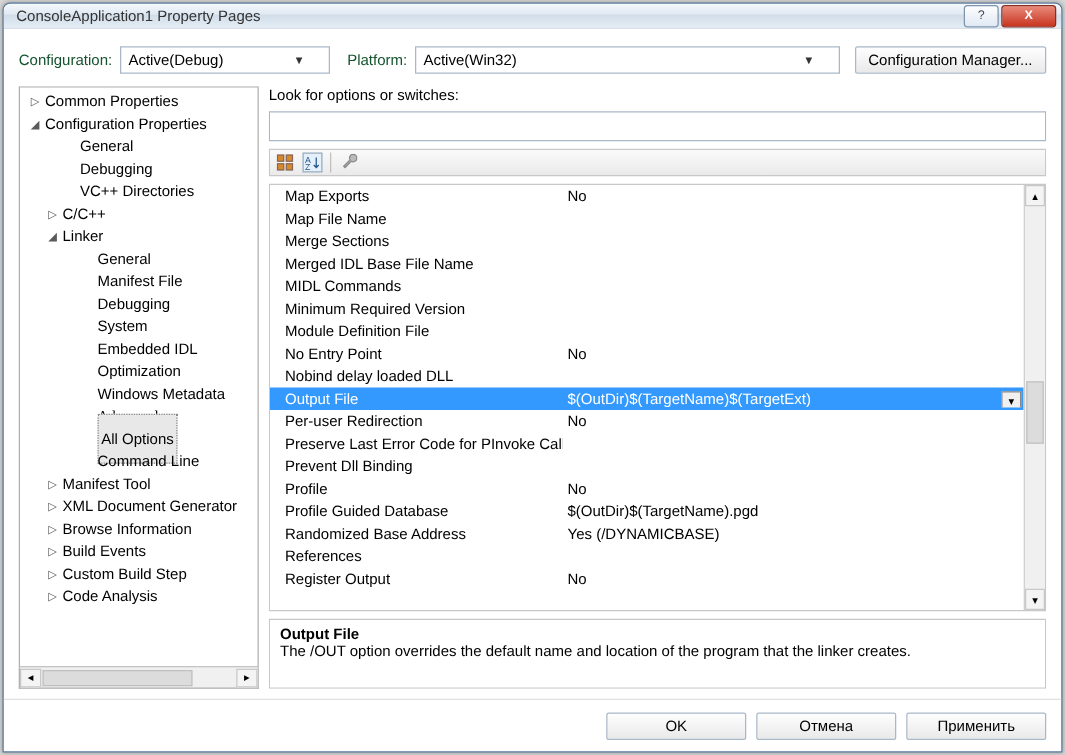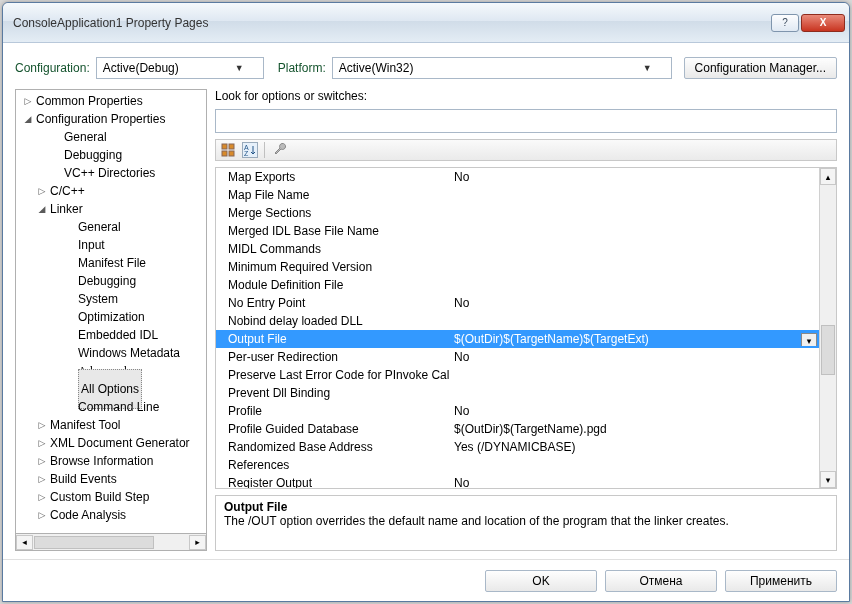--- a/index.html
+++ b/index.html
@@ -17,21 +17,21 @@
     height: 600px;
     margin: 2px;
     background: #fff;
     border: 1px solid #5a7aa0;
     border-radius: 6px 6px 0 0;
     box-shadow: 0 0 4px rgba(0,0,0,0.3);
     display: flex;
     flex-direction: column;
   }
   .titlebar {
-    height: 40px;
+    height: 20px;
     background: linear-gradient(#f5f9fc, #dfe8f2 45%, #d0dce8 46%, #e4edf5);
     border-bottom: 1px solid #b8c8da;
     border-radius: 6px 6px 0 0;
     display: flex;
     align-items: center;
     padding: 0 4px 0 10px;
   }
   .titlebar .title { flex: 1; color: #333; }
   .winbtn {
     width: 28px; height: 18px;
@@ -159,41 +159,37 @@
           <div class="tree-row" style="padding-left: 20px;">
             <span class="exp">◢</span>
             <span class="lbl">Linker</span>
           </div>
           <div class="tree-row" style="padding-left: 48px;">
             <span class="exp"></span>
             <span class="lbl">General</span>
           </div>
           <div class="tree-row" style="padding-left: 48px;">
             <span class="exp"></span>
-            <span class="lbl">Input</span>
-          </div>
-          <div class="tree-row" style="padding-left: 48px;">
-            <span class="exp"></span>
             <span class="lbl">Manifest File</span>
           </div>
           <div class="tree-row" style="padding-left: 48px;">
             <span class="exp"></span>
             <span class="lbl">Debugging</span>
           </div>
           <div class="tree-row" style="padding-left: 48px;">
             <span class="exp"></span>
             <span class="lbl">System</span>
           </div>
           <div class="tree-row" style="padding-left: 48px;">
             <span class="exp"></span>
+            <span class="lbl">Embedded IDL</span>
+          </div>
+          <div class="tree-row" style="padding-left: 48px;">
+            <span class="exp"></span>
             <span class="lbl">Optimization</span>
-          </div>
-          <div class="tree-row" style="padding-left: 48px;">
-            <span class="exp"></span>
-            <span class="lbl">Embedded IDL</span>
           </div>
           <div class="tree-row" style="padding-left: 48px;">
             <span class="exp"></span>
             <span class="lbl">Windows Metadata</span>
           </div>
           <div class="tree-row" style="padding-left: 48px; font-family: Liberation Serif, serif;">
             <span class="exp"></span>
             <span class="lbl">Advanced</span>
           </div>
           <div class="tree-row sel" style="padding-left: 48px;">

